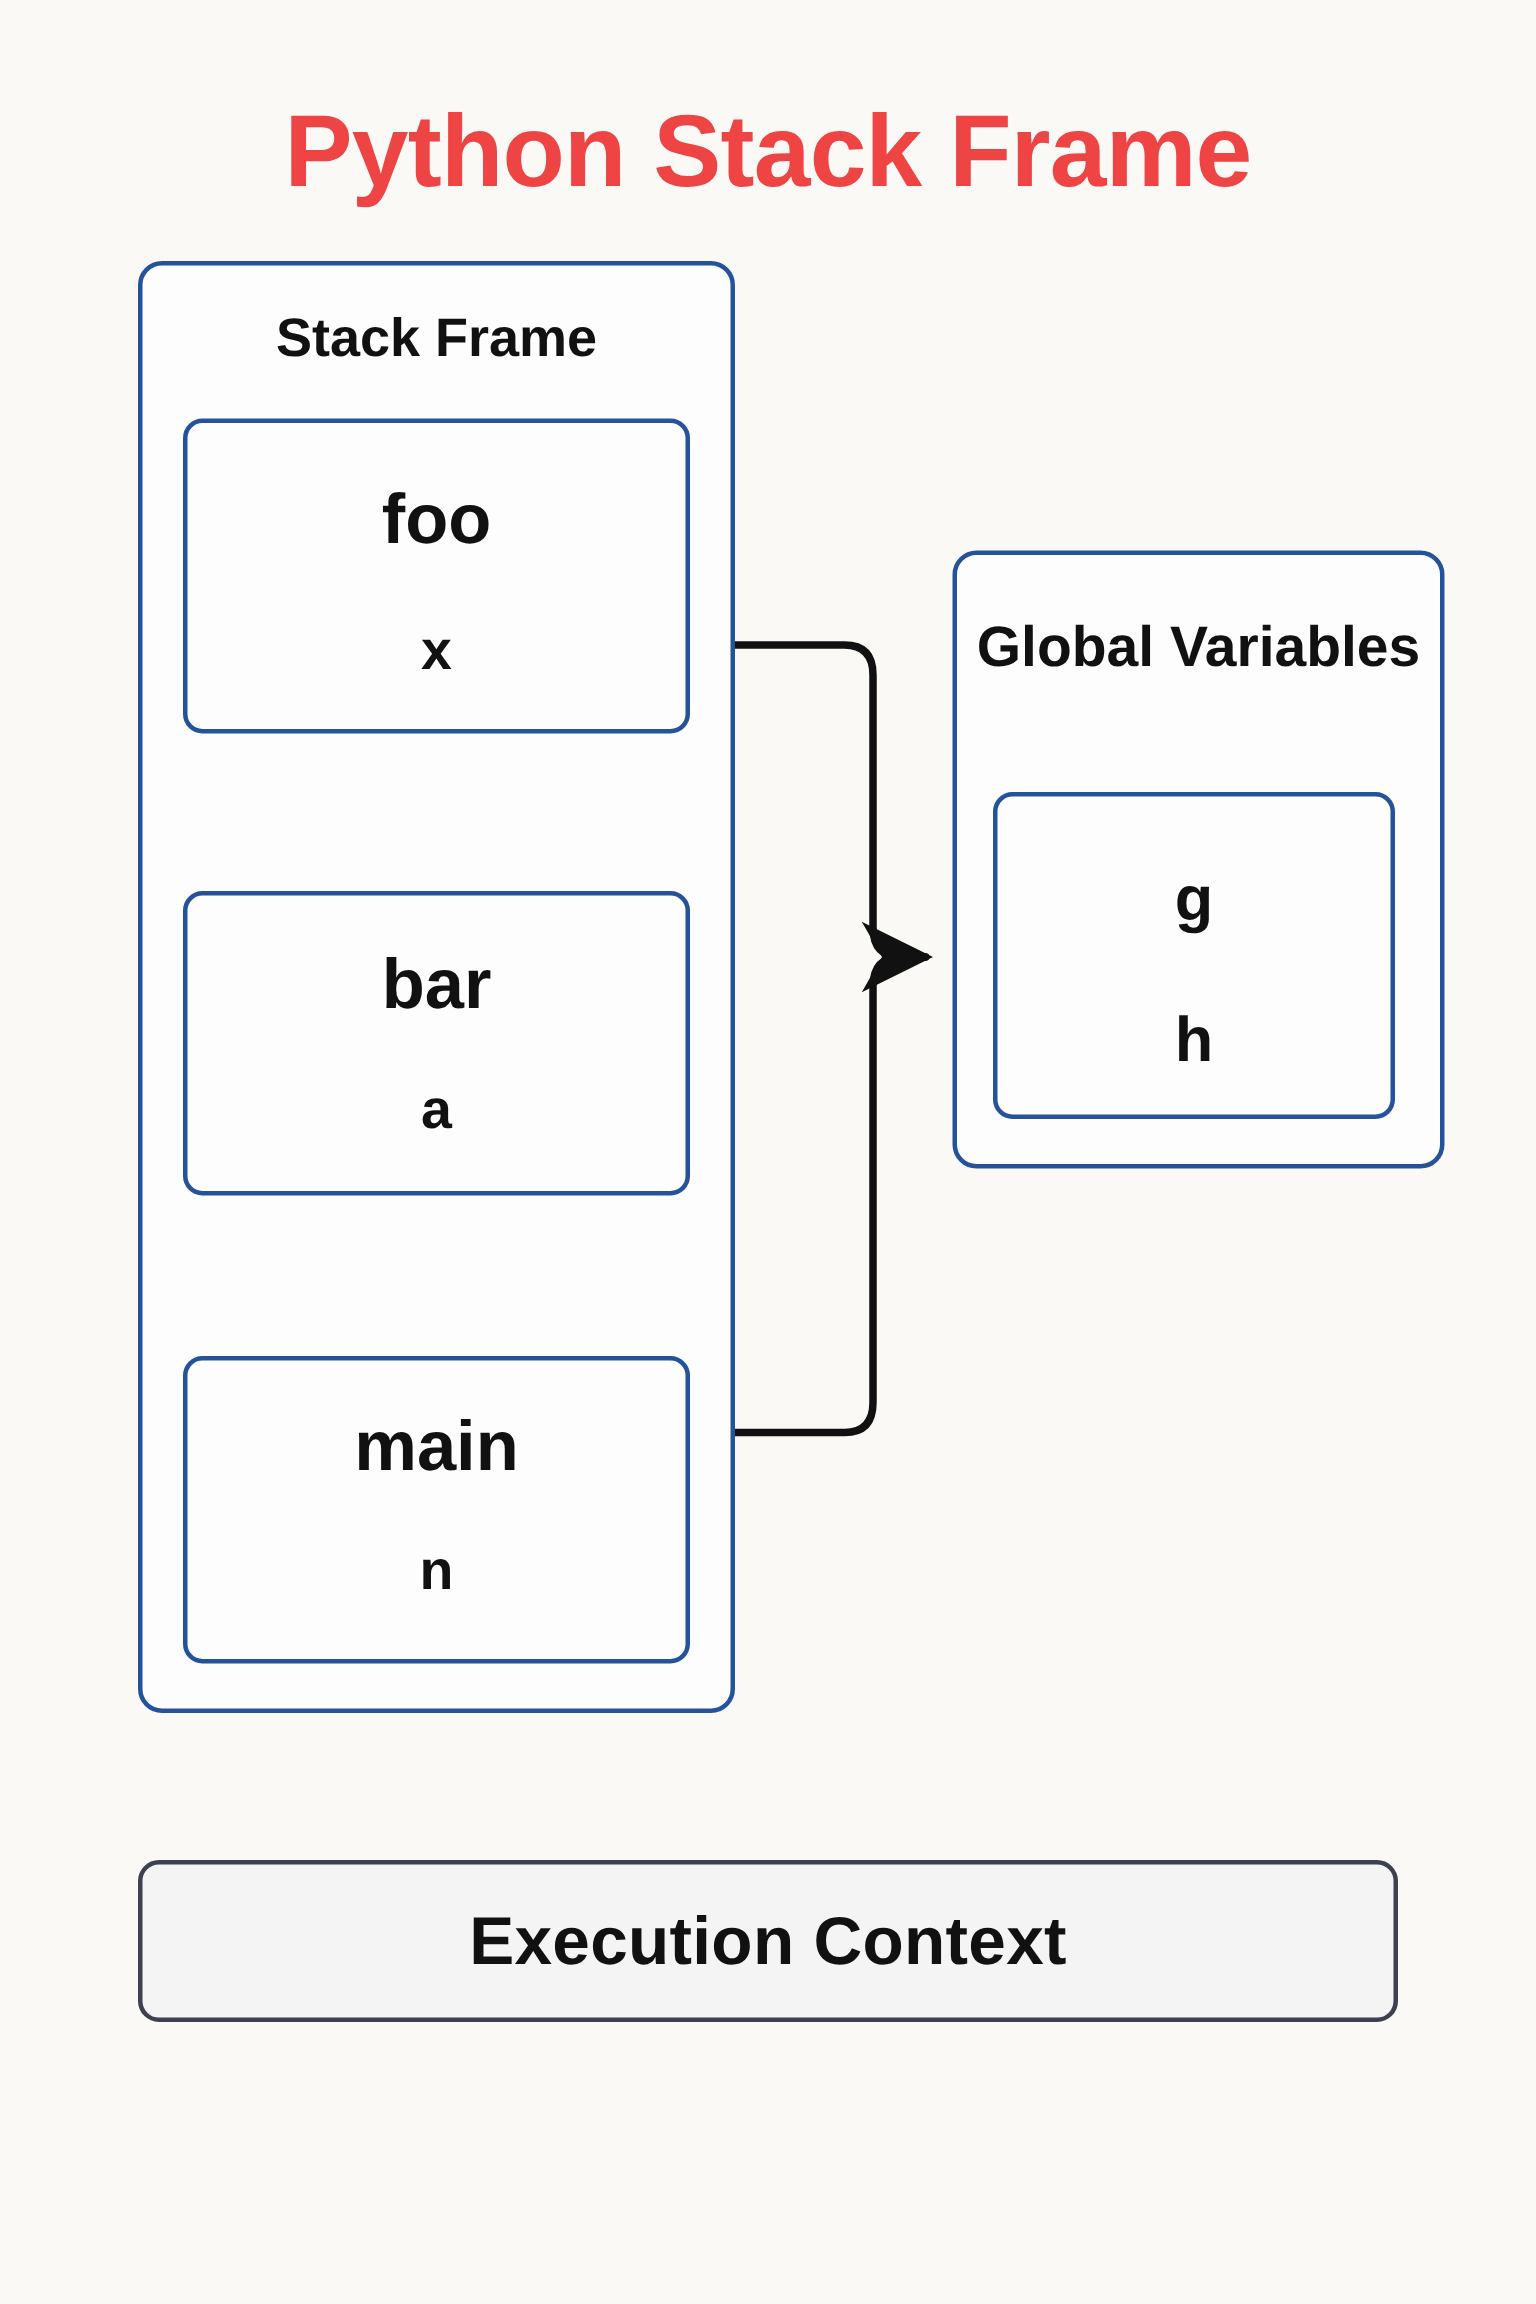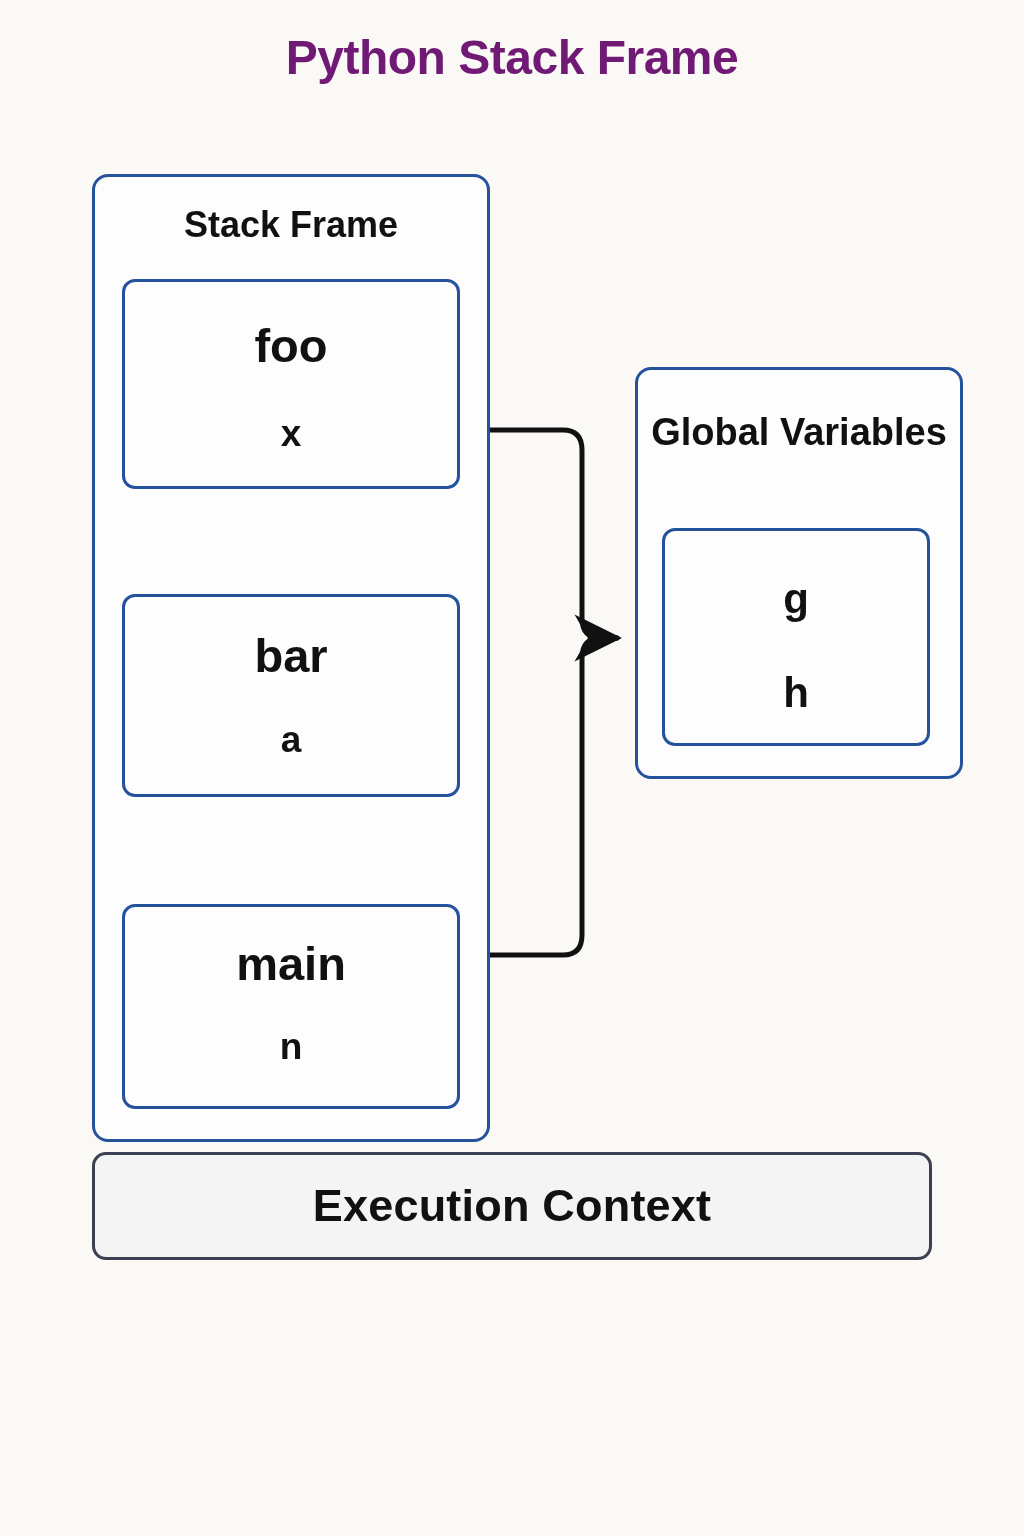--- a/index.html
+++ b/index.html
@@ -19,27 +19,27 @@
     position: absolute;
     left: 0; top: 0;
     width: 1024px;
     height: 1536px;
   }
 
   
   .page-title {
     position: absolute;
     left: 0;
-    top: 32px;
-    width: 1024px;
-    text-align: center;
-    font-size: 48px;
+    top: 64px;
+    width: 1024px;
+    text-align: center;
+    font-size: 68px;
     font-weight: bold;
     letter-spacing: -0.5px;
-    color: #701a75;
+    color: #ef4444;
     line-height: 1.1;
   }
 
   
   .blue-box {
     position: absolute;
     background: #fdfdfd;
     border: 3px solid #24539c;
     border-radius: 14px;
     box-sizing: border-box;
@@ -139,21 +139,21 @@
     color: #111111;
     line-height: 1;
   }
   .global-var-g { top: 47px; }
   .global-var-h { top: 141px; }
 
   
   .exec-context {
     position: absolute;
     left: 92px;
-    top: 1152px;
+    top: 1240px;
     width: 840px;
     height: 108px;
     background: #f4f4f4;
     border: 3px solid #3c4050;
     border-radius: 14px;
     box-sizing: border-box;
     display: flex;
     align-items: center;
     justify-content: center;
   }

